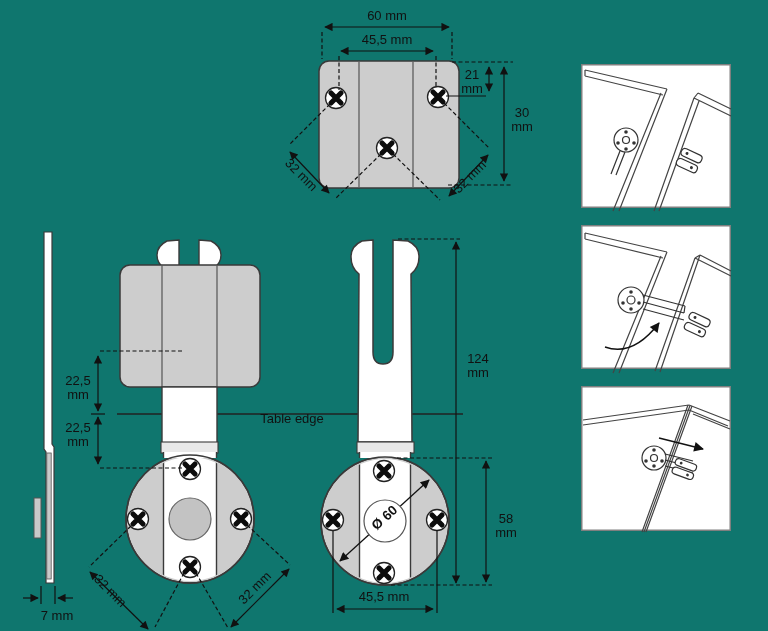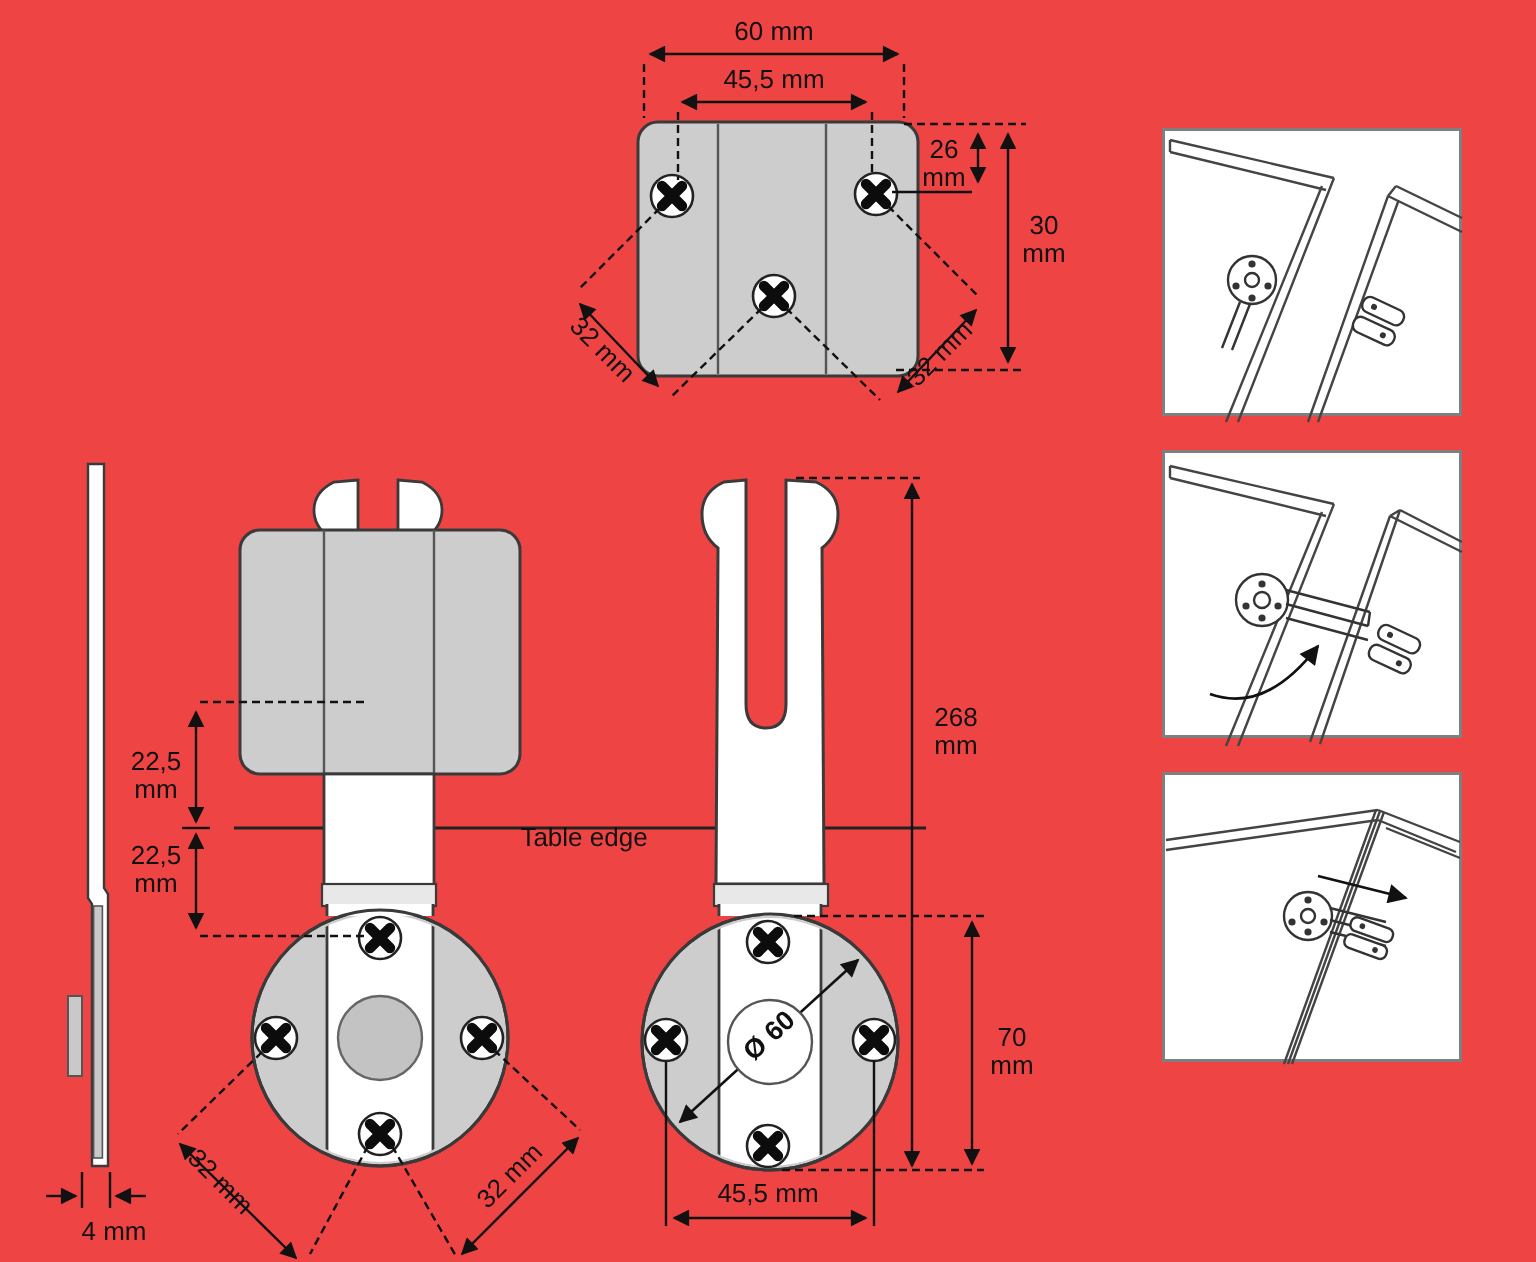--- a/index.html
+++ b/index.html
@@ -1,16 +1,16 @@
 <!DOCTYPE html>
 <html><head>
 <meta charset="utf-8">
 <style>
   html,body{margin:0;padding:0;background:#fff;}
-  #stage{position:relative;width:768px;height:631px;background:#ef4444;overflow:hidden;
+  #stage{position:relative;width:768px;height:631px;background:#0f766e;overflow:hidden;
          font-family:"Liberation Sans",sans-serif;}
   #linework{position:absolute;left:0;top:0;}
   .lbl{position:absolute;font-size:13px;line-height:1.08;color:#111;text-align:center;white-space:nowrap;}
   .lbl span{display:block;}
   .rot45{transform:rotate(45deg);}
   .rotm45{transform:rotate(-45deg);}
   .dia{font-weight:bold;transform:rotate(-42deg);font-size:13.5px;}
 </style>
 </head>
 <body>
@@ -187,21 +187,21 @@
         <circle cx="5" cy="3.5" r="1.4" fill="#333" stroke="none"></circle>
       </g>
       <line x1="78" y1="52" x2="122" y2="63" stroke="#111" stroke-width="1.4" marker-end="url(#ah)"></line>
     </g>
   </g>
 </svg>
 
 <div class="lbl" style="left:347px;top:9px;width:80px">60 mm</div>
 <div class="lbl" style="left:347px;top:33px;width:80px">45,5 mm</div>
 <div class="lbl" style="left:455px;top:68px;width:34px">
-  <span>26</span>
+  <span>21</span>
   <span>mm</span>
 </div>
 <div class="lbl" style="left:505px;top:106px;width:34px">
   <span>30</span>
   <span>mm</span>
 </div>
 <div class="lbl rot45" style="left:269px;top:168px;width:64px">32 mm</div>
 <div class="lbl rotm45" style="left:438px;top:170px;width:64px">32 mm</div>
 
 <div class="lbl" style="left:58px;top:374px;width:40px">
@@ -210,25 +210,25 @@
 </div>
 <div class="lbl" style="left:58px;top:421px;width:40px">
   <span>22,5</span>
   <span>mm</span>
 </div>
 <div class="lbl" style="left:250px;top:412px;width:84px">Table edge</div>
 <div class="lbl rot45" style="left:78px;top:584px;width:64px">32 mm</div>
 <div class="lbl rotm45" style="left:223px;top:581px;width:64px">32 mm</div>
 
 <div class="lbl" style="left:460px;top:352px;width:36px">
-  <span>268</span>
+  <span>124</span>
   <span>mm</span>
 </div>
 <div class="lbl" style="left:488px;top:512px;width:36px">
-  <span>70</span>
+  <span>58</span>
   <span>mm</span>
 </div>
 <div class="lbl" style="left:344px;top:590px;width:80px">45,5 mm</div>
 <div class="lbl dia" style="left:359px;top:511px;width:52px">Ø 60</div>
 
-<div class="lbl" style="left:30px;top:609px;width:54px">4 mm</div>
+<div class="lbl" style="left:30px;top:609px;width:54px">7 mm</div>
 
 </div>
 
 </body></html>

